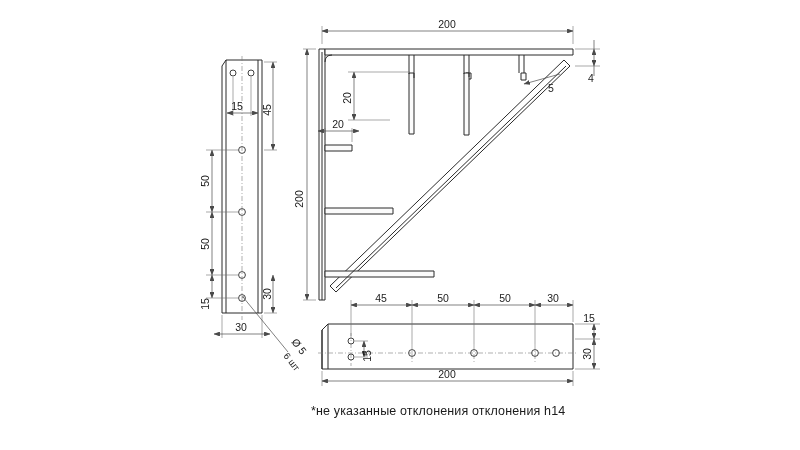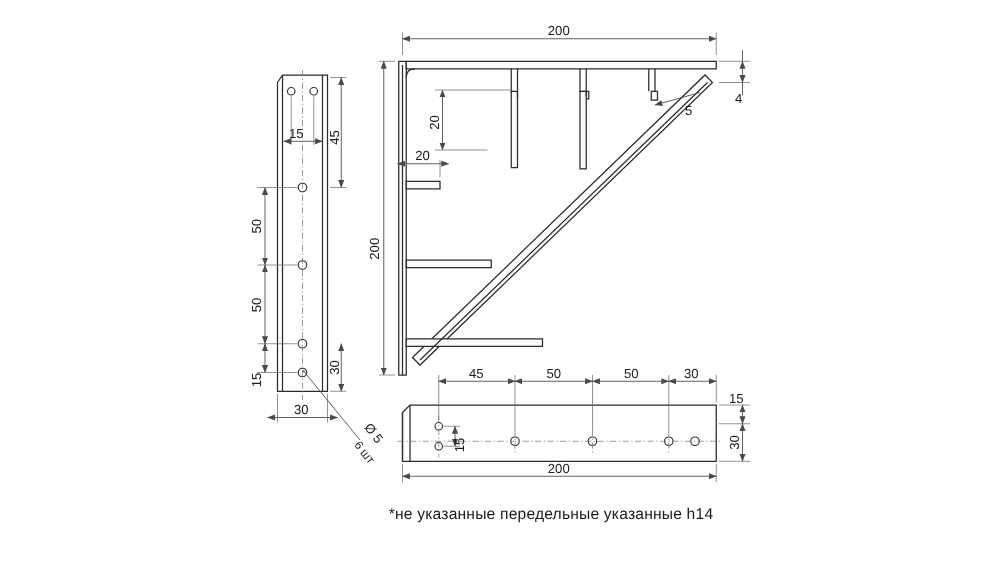--- a/index.html
+++ b/index.html
@@ -236,15 +236,15 @@
       <line class="ext" x1="355" y1="357" x2="368" y2="357"></line>
       <text class="dimtxt" x="371" y="356" text-anchor="middle" transform="rotate(-90 371 356)">15</text>
 
       <line class="ext" x1="322" y1="371" x2="322" y2="386"></line>
       <line class="ext" x1="573" y1="371" x2="573" y2="386"></line>
       <line class="dim" x1="322" y1="381" x2="573" y2="381" marker-start="url(#arS)" marker-end="url(#ar)"></line>
       <text class="dimtxt" x="447" y="378" text-anchor="middle">200</text>
     </g>
   </svg>
 
-  <div class="note">*не указанные передельные указанные h14</div>
+  <div class="note">*не указанные отклонения отклонения h14</div>
 
 </div>
 
 </body></html>

